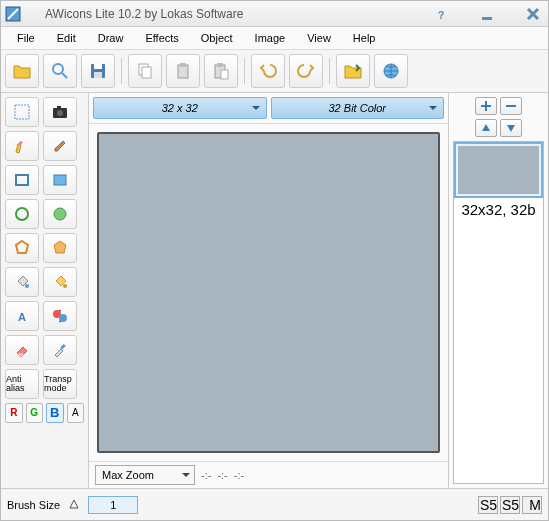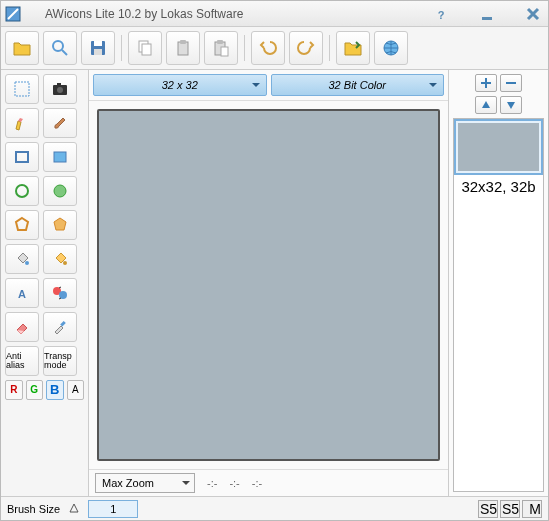--- a/index.html
+++ b/index.html
@@ -25,33 +25,33 @@
 .sq-txt { font-size: 9px; text-align: left; line-height: 1; }
 .opt-row { display: flex; gap: 3px; }
 .opt-btn { flex: 1; height: 20px; border: 1px solid #bbb; border-radius: 2px; background: #f8f8f8; text-align: center; line-height: 18px; font-size: 10px; cursor: pointer; }
 .opt-btn.on { background: #e5f1fb; border-color: #7ab0dd; }
 .center { flex: 1; display: flex; flex-direction: column; background: #fafafa; min-width: 0; }
 .dropdown-row { display: flex; gap: 4px; padding: 4px; border-bottom: 1px solid #ddd; font-style: italic; }
 .dd { flex: 1; height: 22px; background: linear-gradient(#cfe6f7,#a8d1ee); border: 1px solid #7ab0dd; border-radius: 2px; display: flex; align-items: center; justify-content: center; position: relative; cursor: pointer; font-size: 11px; padding: 0 18px; }
 .dd::after { content: ""; position: absolute; right: 6px; top: 8px; border: 4px solid transparent; border-top-color: #2a5b85; }
 .canvas-wrap { flex: 1; padding: 8px; display: flex; align-items: stretch; }
 .canvas { flex: 1; background: #a8b5be; border: 2px solid #555; border-radius: 2px; }
-.zoom-row { display: flex; gap: 12px; padding: 3px 6px; align-items: center; border-top: 1px solid #ddd; font-size: 10px; }
+.zoom-row { display: flex; gap: 6px; padding: 3px 6px; align-items: center; border-top: 1px solid #ddd; font-size: 10px; }
 .zoom-dd { width: 100px; height: 20px; border: 1px solid #aaa; background: #f8f8f8; display: flex; align-items: center; padding: 0 6px; position: relative; cursor: pointer; }
 .zoom-dd::after { content: ""; position: absolute; right: 4px; top: 7px; border: 4px solid transparent; border-top-color: #444; }
 .zoom-lbl { color: #666; }
 .right-panel { width: 100px; background: #fafafa; border-left: 1px solid #ccc; padding: 4px; display: flex; flex-direction: column; gap: 4px; }
 .img-ctrl { display: flex; gap: 3px; justify-content: center; }
 .mini-btn { width: 22px; height: 18px; border: 1px solid #aaa; border-radius: 2px; background: linear-gradient(#fff,#eee); display: flex; align-items: center; justify-content: center; cursor: pointer; }
 .mini-btn svg { width: 12px; height: 12px; }
 .thumb-container { flex: 1; border: 1px solid #bbb; background: #fff; }
 .thumb { border-bottom: 1px solid #cfe6f7; border-width: 2px; border-style: solid; border-color: #7ab0dd; padding: 2px; background: #e5f1fb; }
 .thumb-img { background: #a8b5be; height: 48px; }
 .thumb-label { text-align: center; padding: 3px 0; background: #fff; font-size: 15px; }
-.status-bar { height: 24px; border-top: 1px solid #ccc; background: #f5f5f5; display: flex; align-items: center; padding: 0 6px; gap: 8px; font-size: 11px; }
+.status-bar { height: 32px; border-top: 1px solid #ccc; background: #f5f5f5; display: flex; align-items: center; padding: 0 6px; gap: 8px; font-size: 11px; }
 .brush-box { width: 50px; height: 18px; border: 1px solid #7ab0dd; background: #e5f1fb; text-align: center; line-height: 16px; }
 .status-spacer { flex: 1; }
 .zoom-tog { display: flex; gap: 2px; }
 .zt { width: 20px; height: 18px; border: 1px solid #aaa; background: #f0f0f0; text-align: right; line-height: 16px; font-size: 14px; cursor: pointer; }
 .r { color: #c00; font-weight: bold; }
 .g { color: #0a0; font-weight: bold; }
 .b { color: #06c; font-weight: bold; font-size: 13px; }
 </style>
 </head>
 <body>
@@ -77,20 +77,30 @@
           <rect x="3" y="11" width="10" height="3" fill="#5b8db5"></rect>
         </svg>
     </span>
     <span class="win-btn">
       <svg viewBox="0 0 16 16">
           <path d="M3 3 L13 13 M13 3 L3 13" stroke="#5b8db5" stroke-width="3"></path>
         </svg>
     </span>
   </div>
 
+  <div class="menubar">
+    <div class="menu-item">File</div>
+    <div class="menu-item">Edit</div>
+    <div class="menu-item">Draw</div>
+    <div class="menu-item">Effects</div>
+    <div class="menu-item">Object</div>
+    <div class="menu-item">Image</div>
+    <div class="menu-item">View</div>
+    <div class="menu-item">Help</div>
+  </div>
 
   <div class="toolbar-main">
     <div class="tool-btn">
         <svg viewBox="0 0 20 20">
           <path d="M2 5 h5 l2 2 h9 v10 h-16 z" fill="#f5c842" stroke="#b8912a"></path>
         </svg>
       </div>
     <div class="tool-btn">
         <svg viewBox="0 0 20 20">
           <circle cx="8" cy="8" r="5" fill="none" stroke="#5b9bd5" stroke-width="2"></circle>

